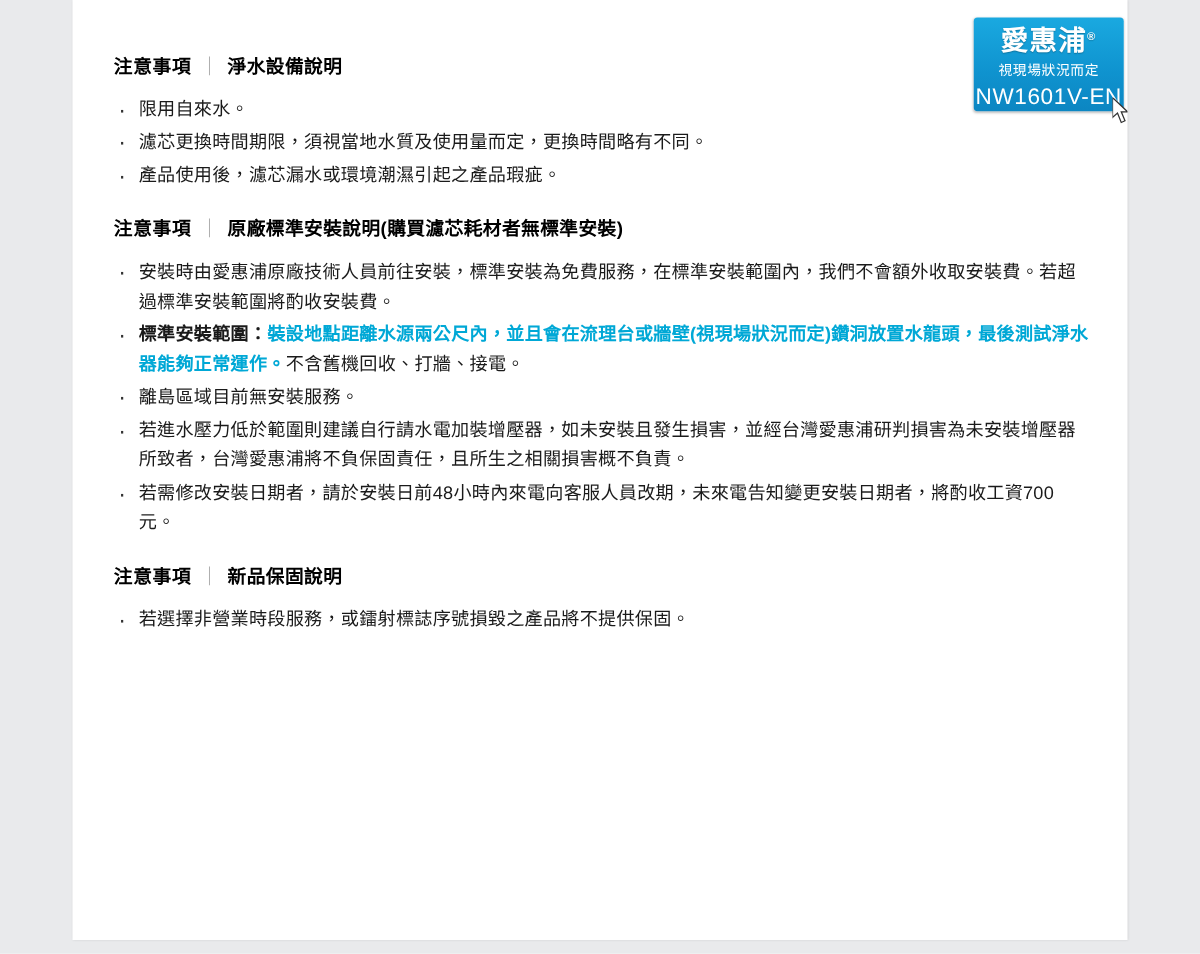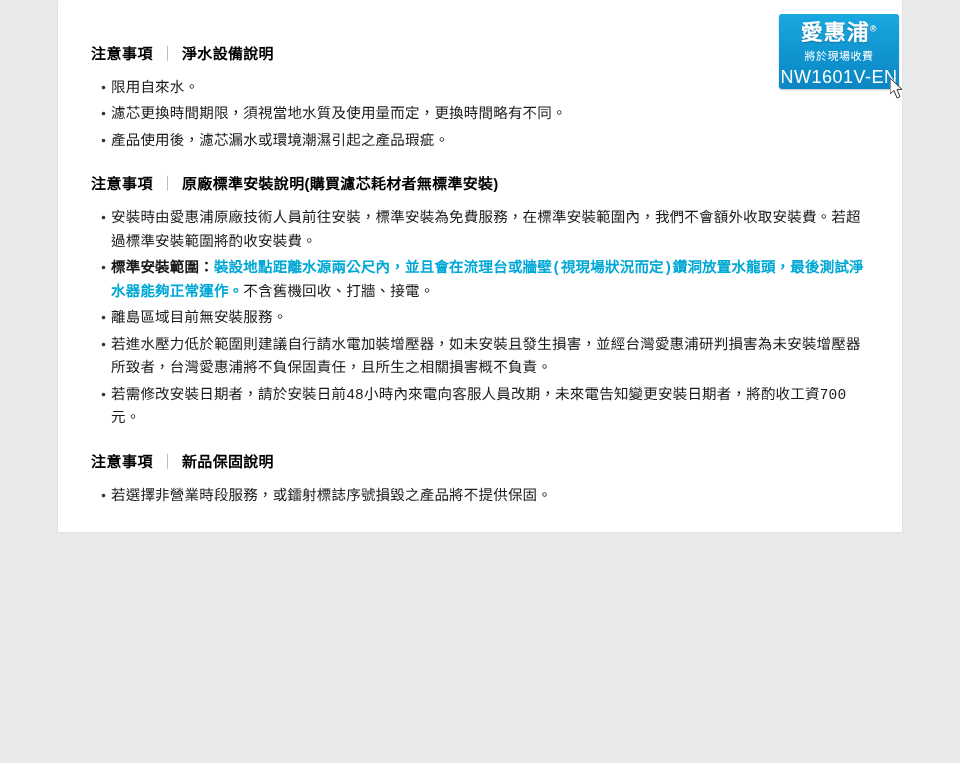--- a/index.html
+++ b/index.html
@@ -11,21 +11,21 @@
     height: 763px;
     background: #e9eaec;
     font-family: "Liberation Sans", "DejaVu Sans", sans-serif;
     overflow: hidden;
   }
   .page {
     position: absolute;
     left: 58px;
     top: 0;
     width: 844px;
-    height: 532px;
+    height: 752px;
     background: #ffffff;
     box-shadow: 0 0 2px rgba(0,0,0,0.10);
     overflow: hidden;
   }
   .content {
     position: absolute;
     left: 33px;
     top: 45px;
     width: 780px;
   }
@@ -97,21 +97,20 @@
   }
   .sec-head .title {
     font-weight: bold;
     letter-spacing: 0.3px;
   }
 
   ul.bullets {
     list-style: none;
     margin: 0 0 22px 0;
     padding: 0;
-    font-family: Liberation Mono, monospace;
   }
   ul.bullets li {
     position: relative;
     padding-left: 20px;
     margin-bottom: 3px;
     font-size: 14.5px;
     line-height: 1.62;
     color: #1a1a1a;
     letter-spacing: 0.2px;
   }
@@ -128,21 +127,21 @@
 </style>
 </head>
 <body>
 
 <div class="page">
 
   <div class="badge">
     <div class="brand">
       <span>愛惠浦</span><sup>®</sup>
     </div>
-    <div class="sub">將於現場收費</div>
+    <div class="sub">視現場狀況而定</div>
     <div class="code">NW1601V-EN</div>
   </div>
 
   <div class="cursor">
     <svg width="16" height="22" viewBox="0 0 16 22">
       <polygon points="0,0 0,16 4,12.5 7,20 10,18.6 7,11.4 12,11.4" fill="#ffffff" stroke="#333333" stroke-width="1"></polygon>
     </svg>
   </div>
 
   <div class="content">

